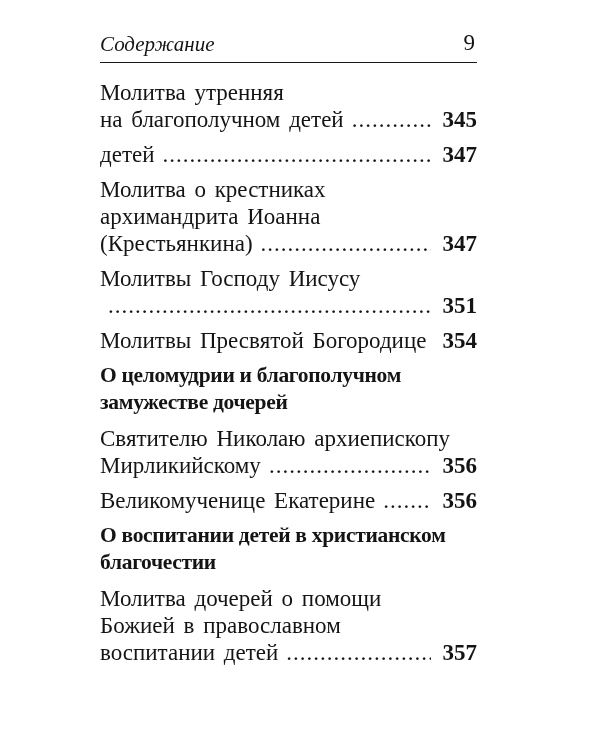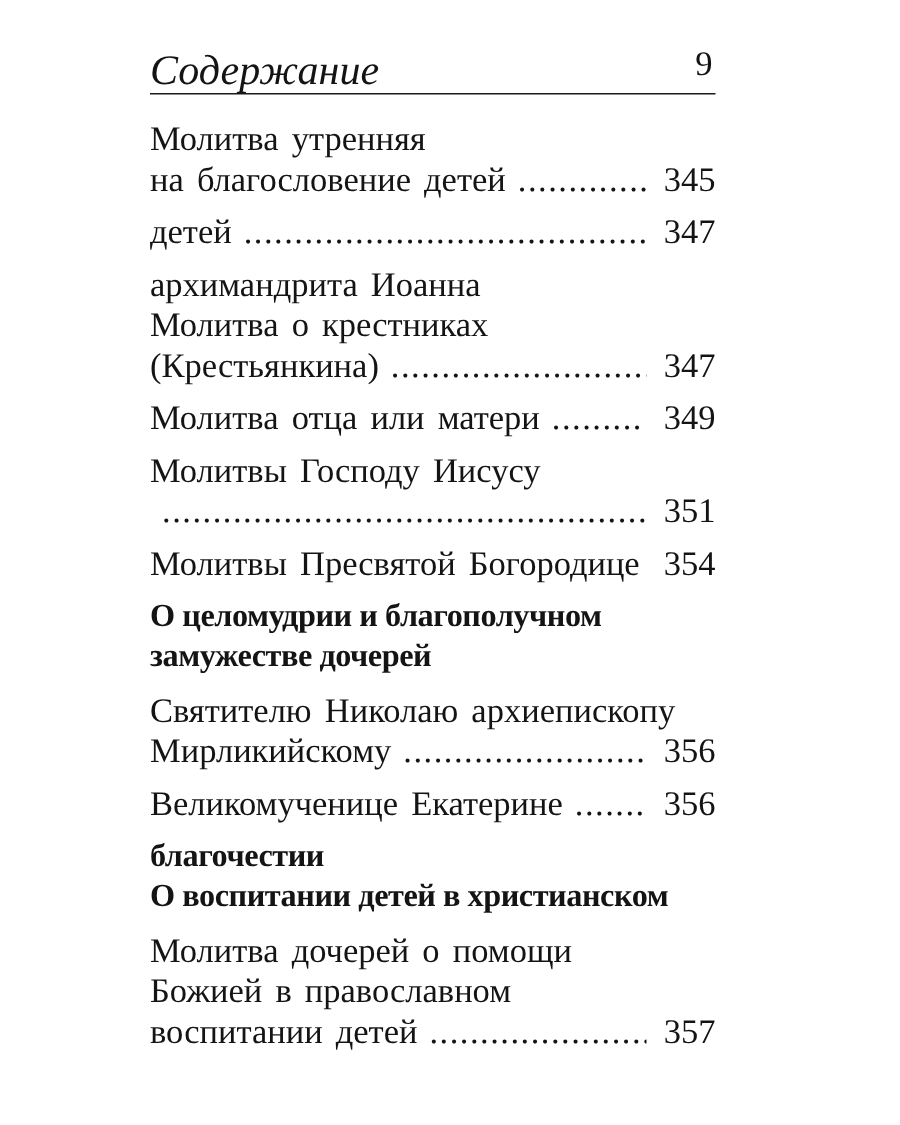--- a/index.html
+++ b/index.html
@@ -6,92 +6,85 @@
   body {
     width: 600px; height: 750px; background: #ffffff; position: relative; overflow: hidden;
     font-family: "Liberation Serif", "DejaVu Serif", serif; color: #141414;
   }
   .page { position: absolute; left: 100px; top: 0; width: 377px; }
   .header {
     position: absolute; left: 0; top: 30px; width: 377px; height: 32px;
     border-bottom: 1.6px solid #1a1a1a;
   }
   .header-title {
-    position: absolute; left: 0; top: 2px; font-style: italic; font-size: 28px;
+    position: absolute; left: 0; top: 2px; font-style: italic; font-size: 21px;
   }
   .header-num {
     position: absolute; right: 2px; top: 0px; font-size: 23px;
   }
   .toc { position: absolute; left: 0; top: 79px; width: 377px; }
   .entry { margin-bottom: 8px; }
   .line {
     font-size: 23px; line-height: 27px; height: 27px; white-space: nowrap;
     word-spacing: 3px; display: flex; align-items: baseline;
   }
   .line .txt { flex: 0 0 auto; }
   .line .dots {
     flex: 1 1 auto; overflow: hidden; white-space: nowrap; margin: 0 12px 0 8px;
     letter-spacing: 1px; word-spacing: 0;
   }
-  .line .pg { flex: 0 0 auto; text-align: left; }
+  .line .pg { flex: 0 0 auto; text-align: left; font-weight: bold; }
   .line.nodots .spacer { flex: 1 1 auto; }
   .section .line { font-weight: bold; font-size: 21.5px; word-spacing: 0; letter-spacing: -0.3px; }
   .section { margin-bottom: 9px; }
 </style>
 </head>
 <body>
 
 <div class="page">
   <div class="header">
     <span class="header-title">Содержание</span>
     <span class="header-num">9</span>
   </div>
 
   <div class="toc">
 
     <div class="entry">
       <div class="line">
           <span class="txt">Молитва утренняя</span>
         </div>
       <div class="line">
-          <span class="txt">на благословение детей</span>
+          <span class="txt">на благополучном детей</span>
           <span class="dots">..............</span>
           <span class="pg">345</span>
         </div>
     </div>
 
     <div class="entry">
       <div class="line">
           <span class="txt">детей</span>
           <span class="dots">..................................................</span>
           <span class="pg">347</span>
         </div>
     </div>
 
     <div class="entry">
       <div class="line">
-          <span class="txt">архимандрита Иоанна</span>
+          <span class="txt">Молитва о крестниках</span>
         </div>
       <div class="line">
-          <span class="txt">Молитва о крестниках</span>
+          <span class="txt">архимандрита Иоанна</span>
         </div>
       <div class="line">
           <span class="txt">(Крестьянкина)</span>
           <span class="dots">..................................</span>
           <span class="pg">347</span>
         </div>
     </div>
 
-    <div class="entry">
-      <div class="line">
-          <span class="txt">Молитва отца или матери</span>
-          <span class="dots">.........</span>
-          <span class="pg">349</span>
-        </div>
-    </div>
 
     <div class="entry">
       <div class="line">
           <span class="txt">Молитвы Господу Иисусу</span>
         </div>
       <div class="line">
           <span class="dots">...................................................</span>
           <span class="pg">351</span>
         </div>
     </div>
@@ -127,24 +120,24 @@
     <div class="entry">
       <div class="line">
           <span class="txt">Великомученице Екатерине</span>
           <span class="dots">.......</span>
           <span class="pg">356</span>
         </div>
     </div>
 
     <div class="section">
       <div class="line">
-          <span class="txt">благочестии</span>
+          <span class="txt">О воспитании детей в христианском</span>
         </div>
       <div class="line">
-          <span class="txt">О воспитании детей в христианском</span>
+          <span class="txt">благочестии</span>
         </div>
     </div>
 
     <div class="entry">
       <div class="line">
           <span class="txt">Молитва дочерей о помощи</span>
         </div>
       <div class="line">
           <span class="txt">Божией в православном</span>
         </div>

